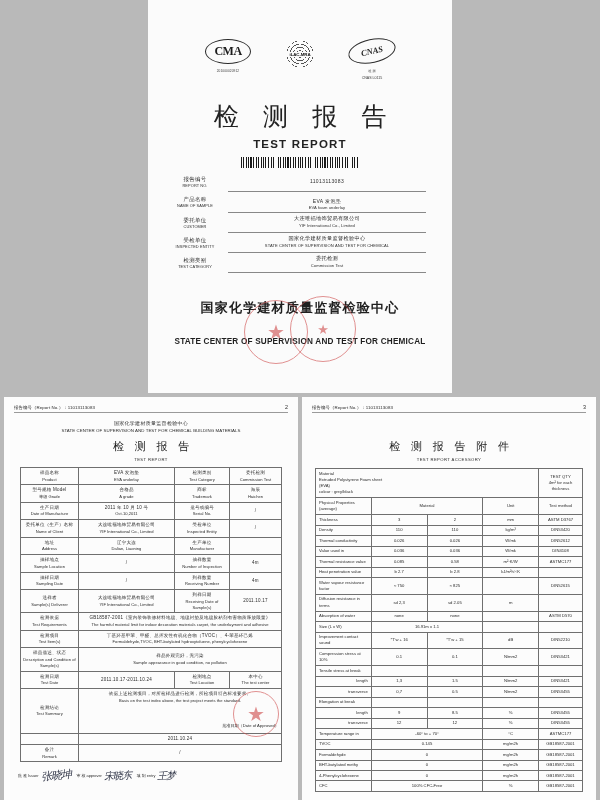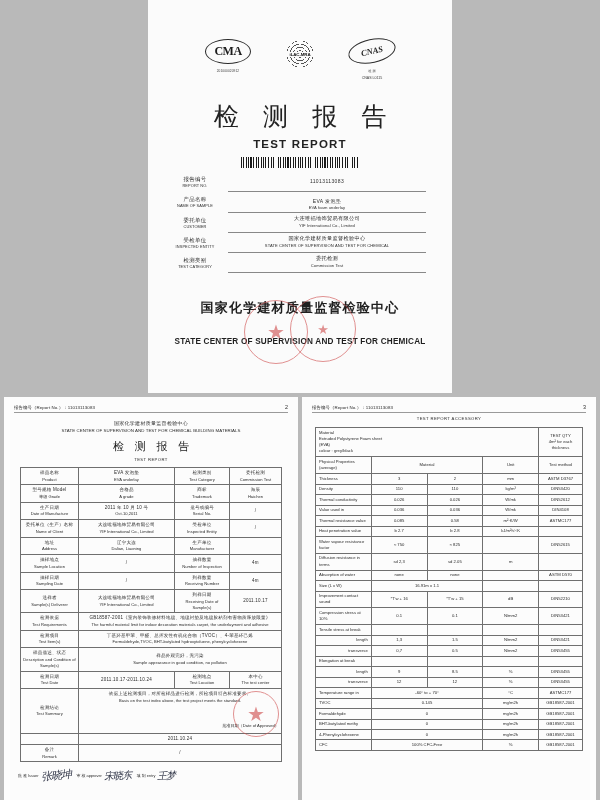--- a/index.html
+++ b/index.html
@@ -534,20 +534,21 @@
       </div>
     </div>
   </div>
 
   <div class="page page3">
     <div class="pg-head">
       <span class="rn">报告编号（Report No.）：11013113083</span>
       <span class="pn">3</span>
     </div>
 
+    <div class="rep-cn" style="margin-top:26px;">检 测 报 告 附 件</div>
     <div class="rep-en">TEST REPORT ACCESSORY</div>
 
     <table class="t3">
       <tbody>
         <tr>
           <td class="l matbox" colspan="4">
             <span style="display:block;">Material</span>
             <span style="display:block;">Extruded Polystyrene Foam sheet</span>
             <span style="display:block;">(EVA)</span>
             <span style="display:block;">colour : grey/black</span>

